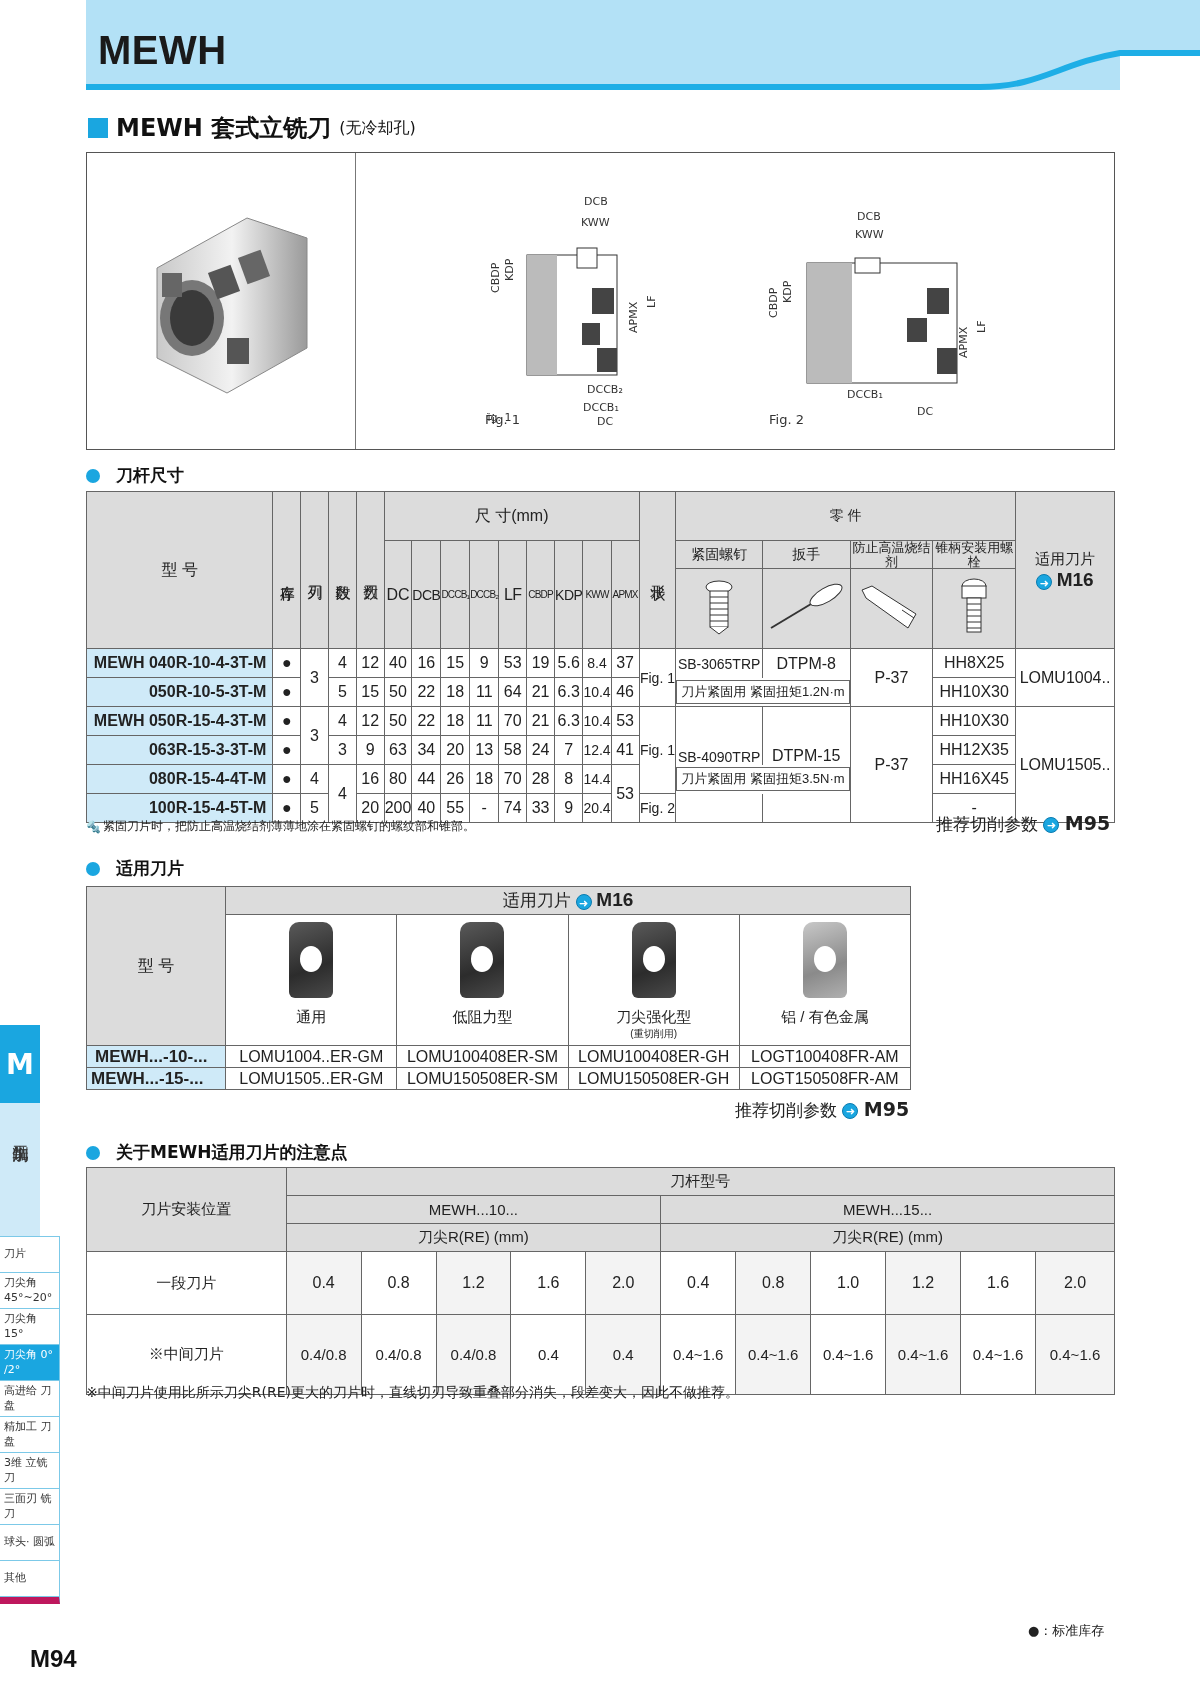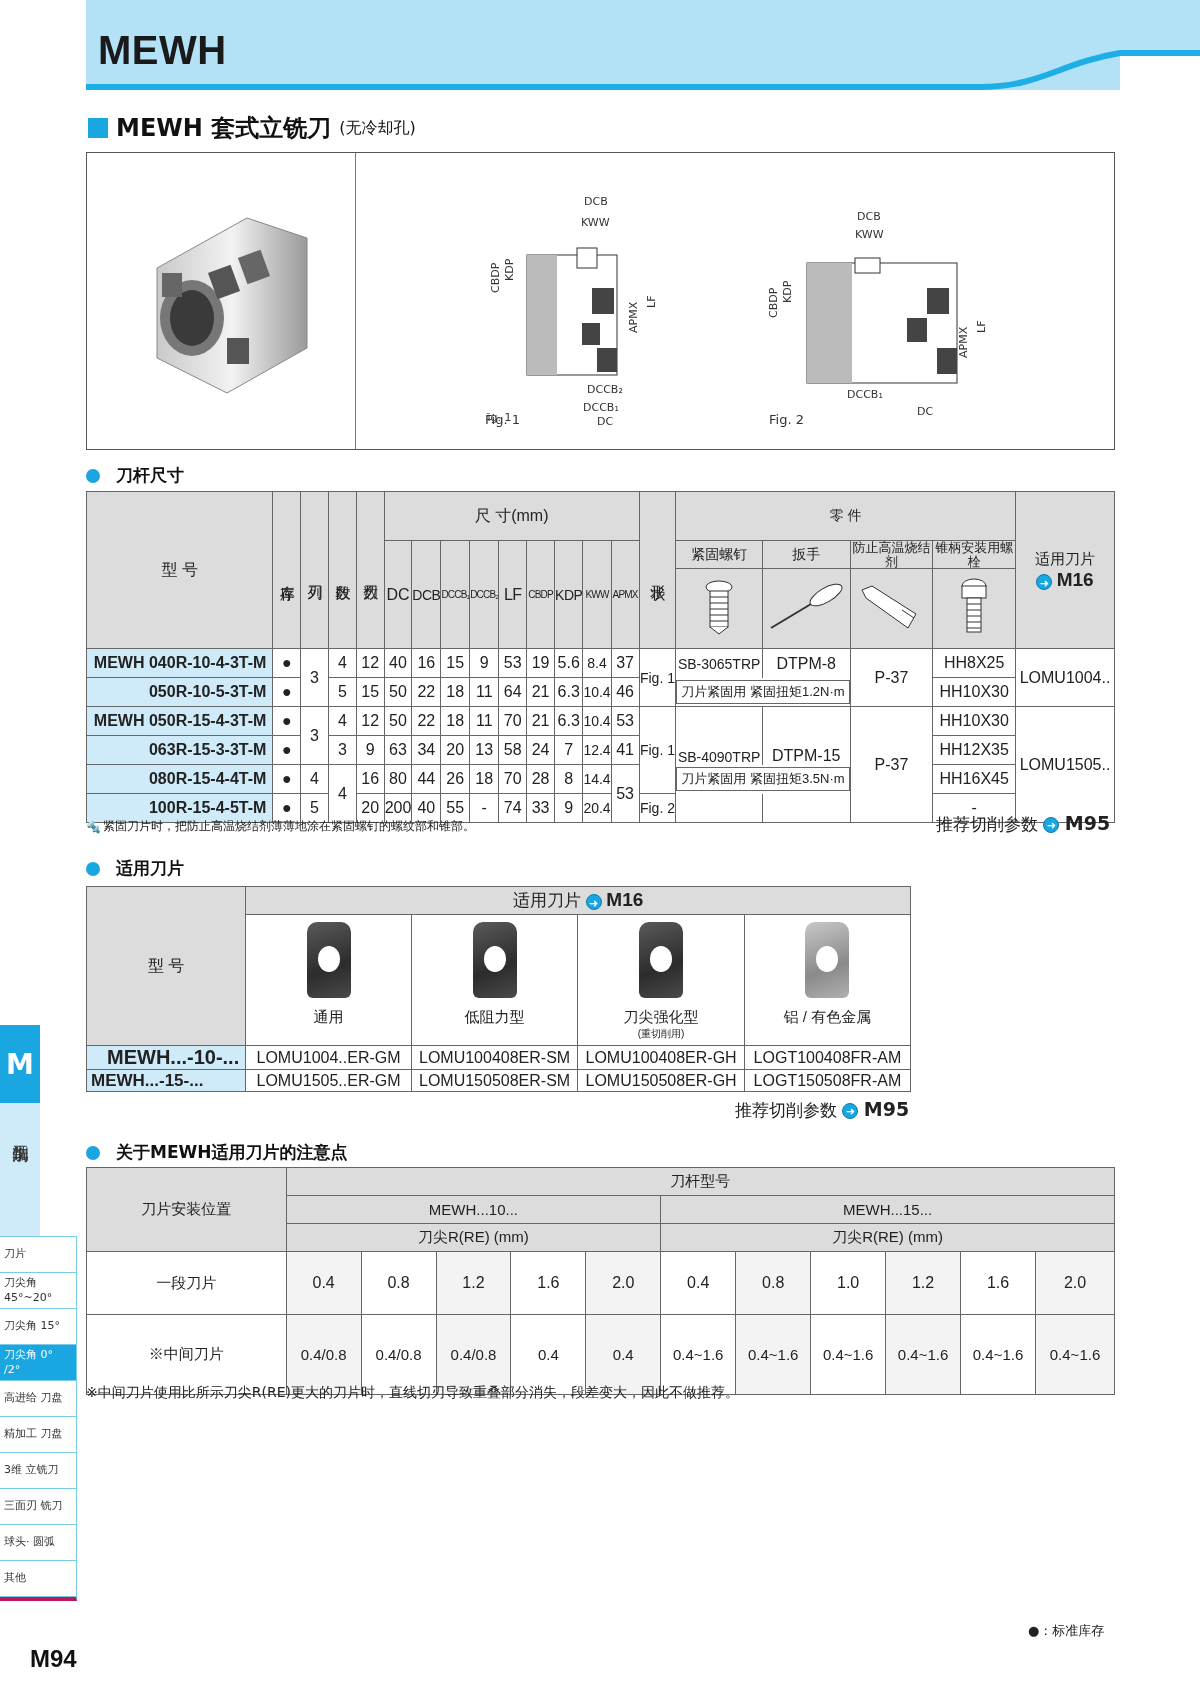--- a/index.html
+++ b/index.html
@@ -43,21 +43,21 @@
   .ref { font-weight: bold; font-size: 19px; }
 
   .insert { width: 44px; height: 76px; border-radius: 10px 10px 6px 6px; background: linear-gradient(160deg, #5a5a5a, #2c2c2c 60%, #4a4a4a); position: relative; margin: 0 auto; }
   .insert::after { content: ""; position: absolute; left: 11px; top: 24px; width: 22px; height: 26px; border-radius: 50%; background: #fff; }
   .insert.al { background: linear-gradient(160deg, #c8c8c8, #8a8a8a 60%, #b0b0b0); }
 
   
   .side-m { left: 0; top: 1025px; width: 40px; height: 78px; background: #1aa6e0; color: #fff; font-weight: bold; font-size: 28px; display: flex; align-items: center; justify-content: center; }
   .side-mill { left: 0; top: 1103px; width: 40px; height: 133px; background: #cfeaf8; display: flex; justify-content: center; padding-top: 30px; }
   .side-mill span { writing-mode: vertical-rl; text-orientation: upright; font-size: 16px; color: #333; }
-  .side-list { left: 0; top: 1236px; width: 77px; border: 1px solid #7cc9e8; border-left: none; border-bottom: 4px solid #be185d; }
+  .side-list { left: 0; top: 1236px; width: 60px; border: 1px solid #7cc9e8; border-left: none; border-bottom: 7px solid #be185d; }
   .side-item { border-bottom: 1px solid #7cc9e8; font-size: 11px; color: #333; padding: 3px 4px; line-height: 1.3; min-height: 36px; display: flex; flex-direction: column; justify-content: center; }
   .side-item.active { background: #1aa6e0; color: #fff; }
 
   .pagenum { left: 30px; top: 1645px; font-family: "Liberation Sans", sans-serif; font-weight: bold; font-size: 24px; color: #111; }
   .stocknote { left: 1028px; top: 1622px; font-size: 13px; }
 </style>
 </head>
 <body>
 
 <div class="abs hdr"></div>
@@ -381,21 +381,21 @@
           <div style="margin-top:10px;font-size:15px">刀尖强化型</div>
           <div style="font-size:10px;height:12px">(重切削用)</div>
         </td>
     <td>
           <div class="insert al"></div>
           <div style="margin-top:10px;font-size:15px">铝 / 有色金属</div>
           <div style="font-size:10px;height:12px"></div>
         </td>
   </tr>
   <tr style="height:22px">
-    <td class="model" style="font-size:20px;text-align:left!important;padding-left:20px">MEWH...-10-...</td>
+    <td class="model" style="font-size:17px;text-align:left!important;padding-left:8px">MEWH...-10-...</td>
     <td style="font-size:16px">LOMU1004..ER-GM</td>
     <td style="font-size:16px">LOMU100408ER-SM</td>
     <td style="font-size:16px">LOMU100408ER-GH</td>
     <td style="font-size:16px">LOGT100408FR-AM</td>
   </tr>
   <tr style="height:22px">
     <td class="model" style="font-size:17px;text-align:left!important;padding-left:4px">MEWH...-15-...</td>
     <td style="font-size:16px">LOMU1505..ER-GM</td>
     <td style="font-size:16px">LOMU150508ER-SM</td>
     <td style="font-size:16px">LOMU150508ER-GH</td>

